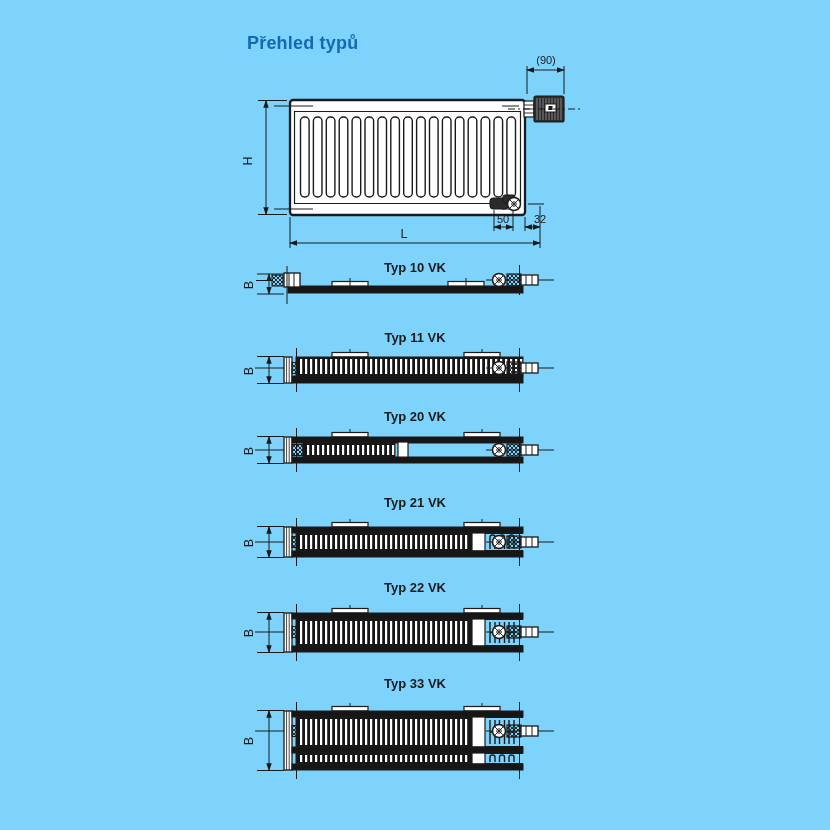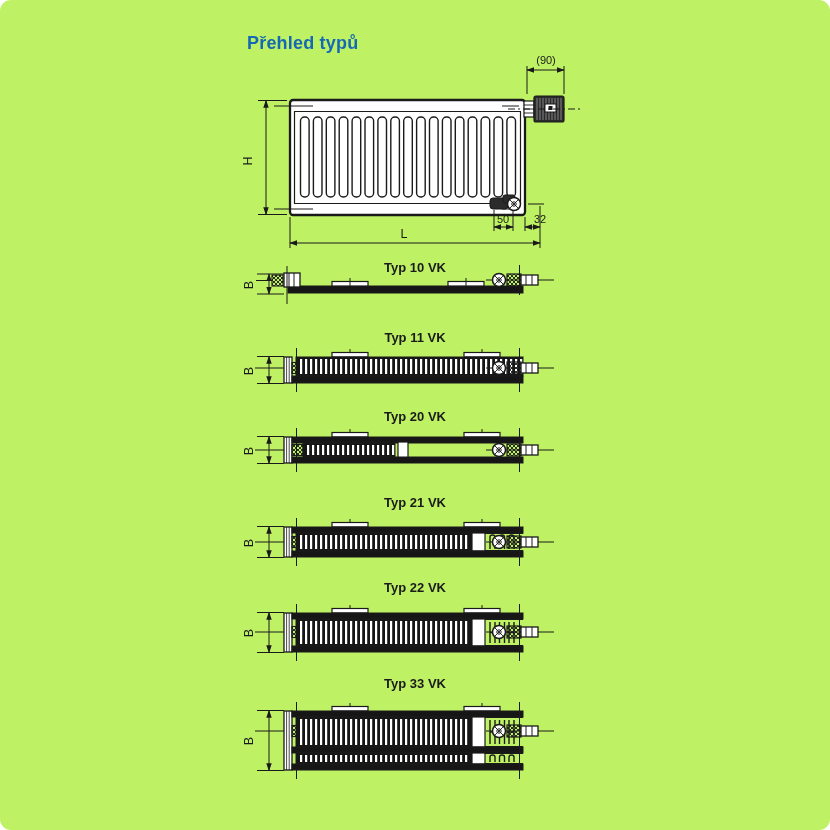--- a/index.html
+++ b/index.html
@@ -1,17 +1,17 @@
 <!DOCTYPE html>
 <html><head>
 <meta charset="utf-8">
 <style>
   html,body{margin:0;padding:0;background:#ffffff;}
-  .page{position:relative;width:830px;height:830px;background:#bef264;overflow:hidden;
-        font-family:"Liberation Sans",sans-serif;border-radius:11px;}
+  .page{position:relative;width:830px;height:830px;background:#7dd3fc;overflow:hidden;
+        font-family:"Liberation Sans",sans-serif;}
   .page-title{position:absolute;left:247px;top:33px;margin:0;font-size:18px;font-weight:bold;
         letter-spacing:.2px;color:#1569b4;font-family:"Liberation Sans",sans-serif;}
   svg{position:absolute;left:0;top:0;}
   text{font-family:"Liberation Sans",sans-serif;fill:#1a1a1a;}
   .type-title{font-size:13px;font-weight:bold;}
   .dim-small{font-size:11px;}
   .dim-big{font-size:12.5px;}
 </style>
 </head>
 <body>

